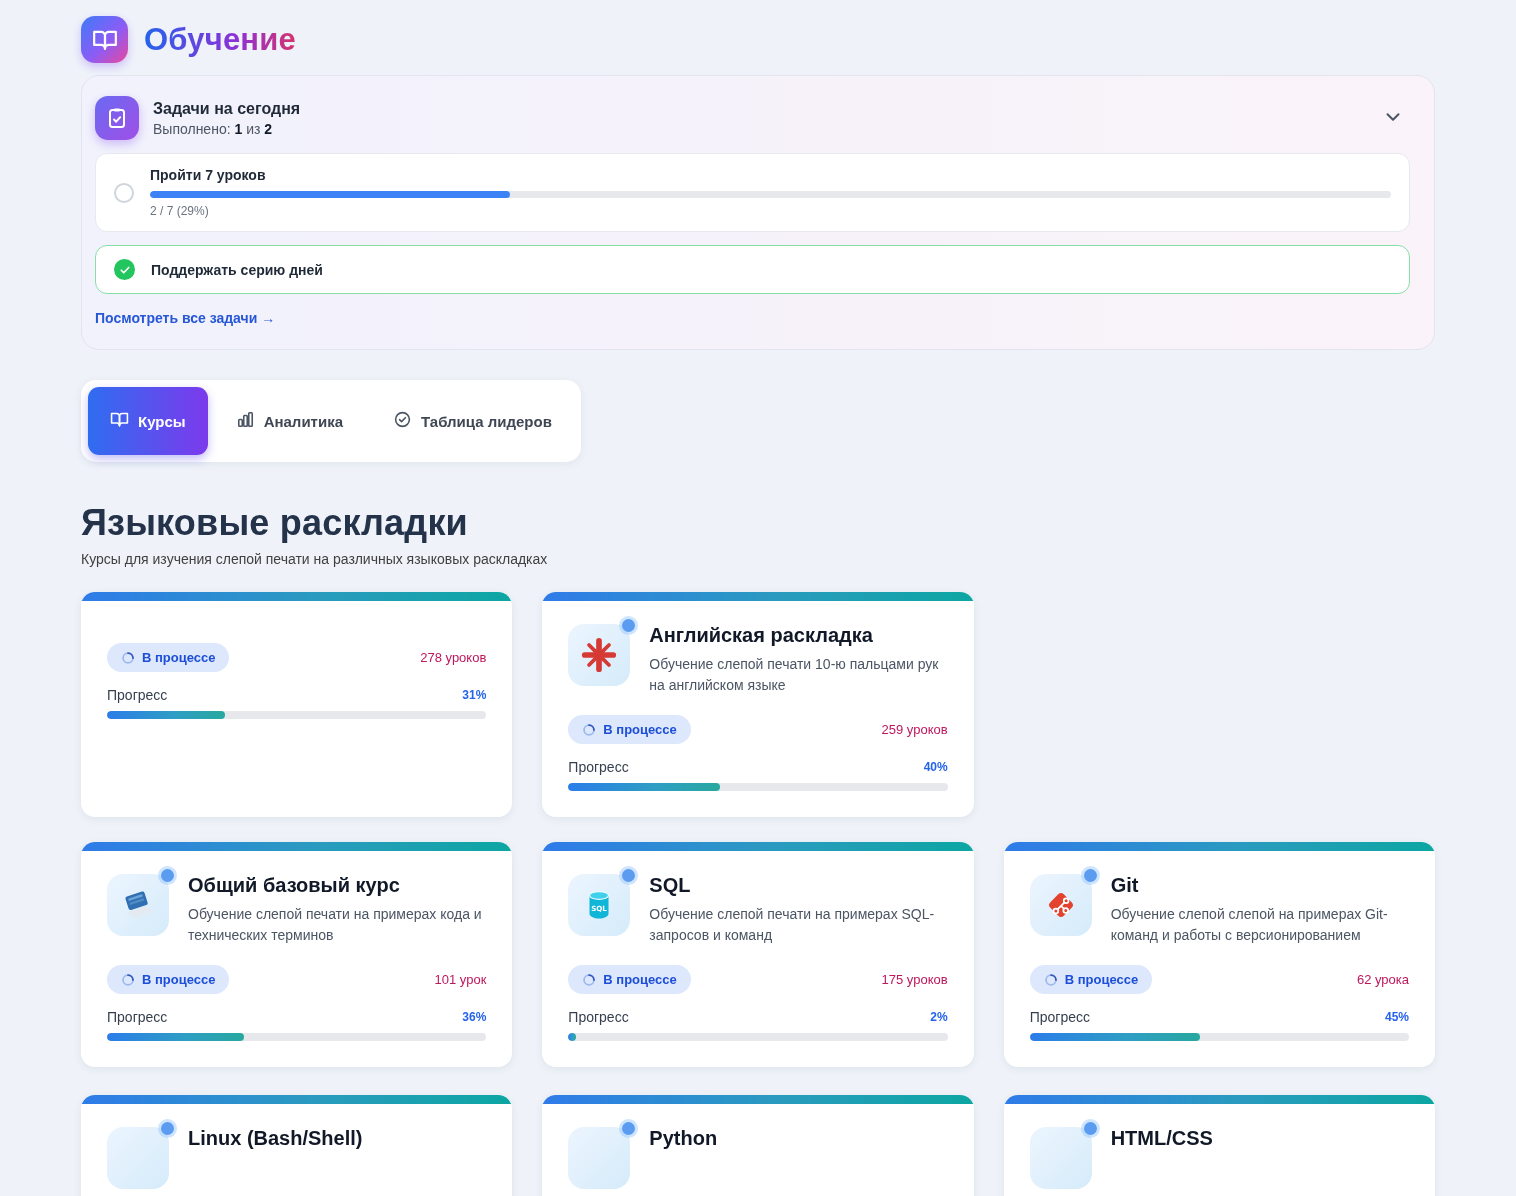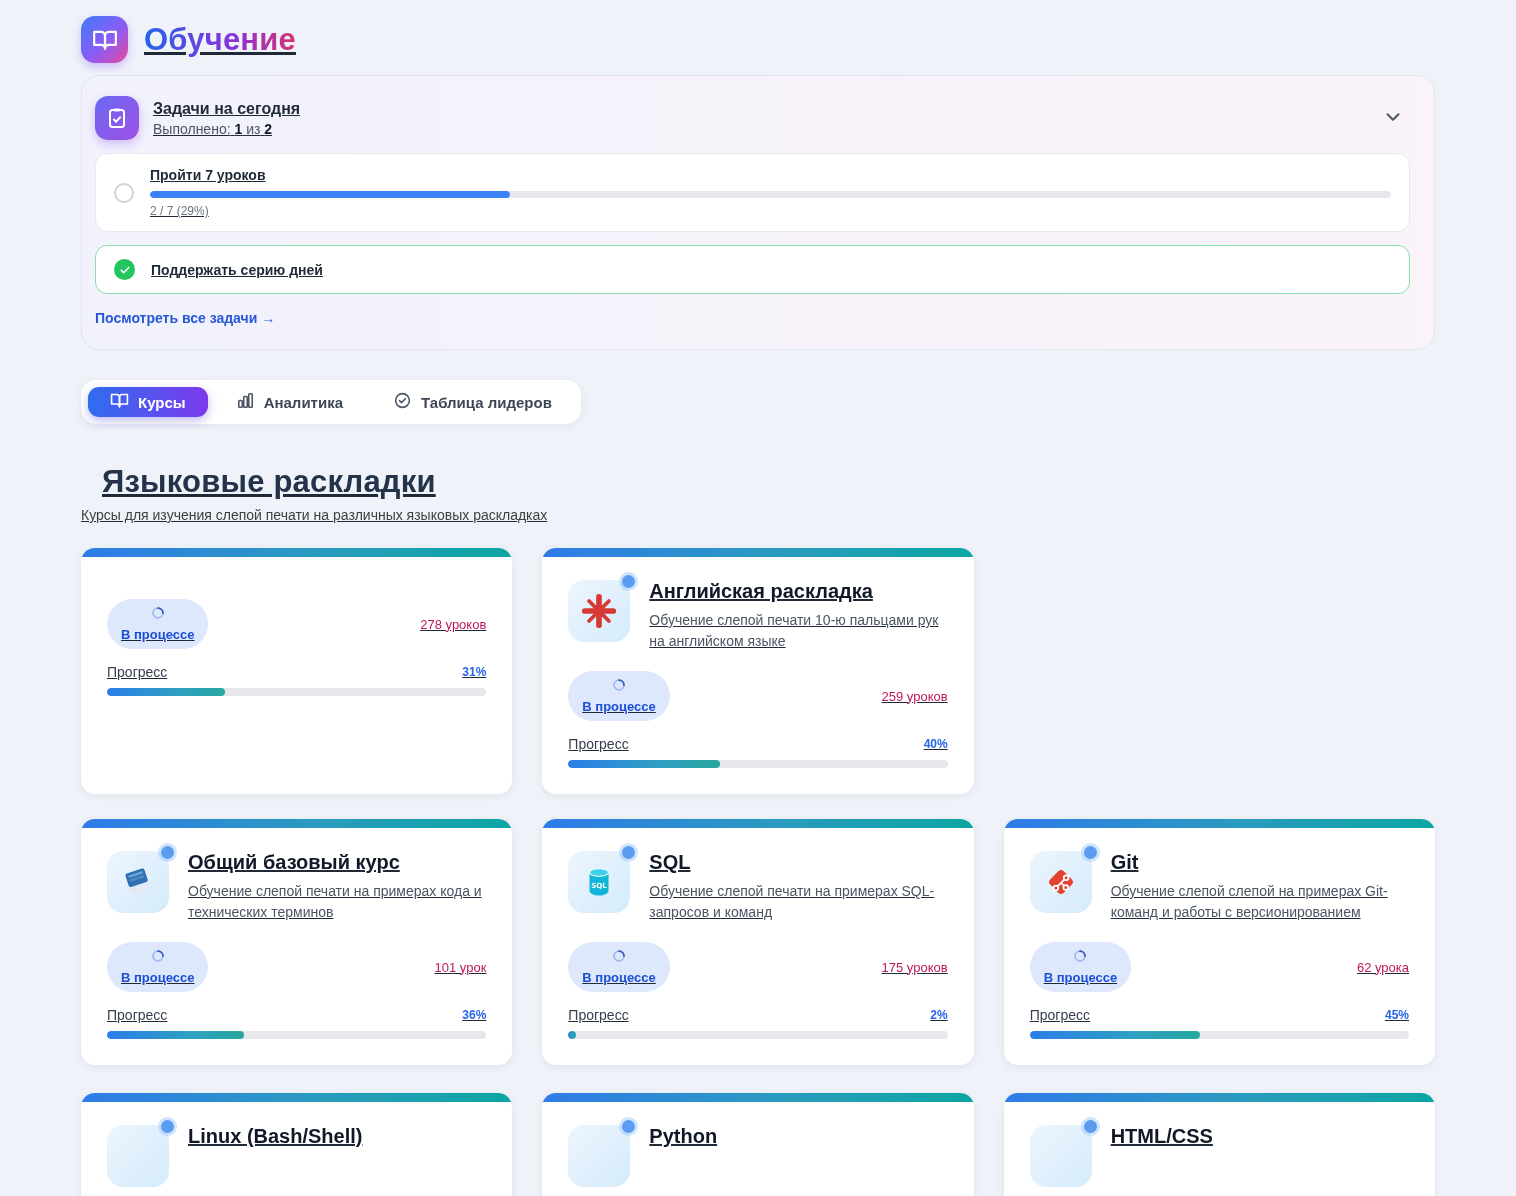--- a/index.html
+++ b/index.html
@@ -1,21 +1,21 @@
 <!DOCTYPE html>
 <html lang="ru"><head>
 <meta charset="utf-8">
 <style>
   * { margin:0; padding:0; box-sizing:border-box; }
   html,body { width:1516px; height:1196px; }
   body {
     font-family:"Liberation Sans","DejaVu Sans",sans-serif;
     background:#eff3f9; color:#1f2937; overflow:hidden;
   }
-  .page { width:1516px; height:1196px; padding:16px 81px 0 81px; overflow:hidden;text-decoration:underline; }
+  .page { width:1516px; height:1196px; padding:16px 81px 0 81px; overflow:hidden; }
 
   
   .page-header { display:flex; align-items:center; gap:16px; }
   .app-icon {
     width:47px; height:47px; border-radius:14px; flex:0 0 auto;
     background:linear-gradient(135deg,#3f7bf7 0%,#8b5cf6 55%,#e9489d 100%);
     display:flex; align-items:center; justify-content:center;
     box-shadow:0 4px 10px rgba(139,92,246,.35);
   }
   .page-title {
@@ -69,30 +69,30 @@
 
   
   .tab-bar {
     display:inline-flex; align-items:center; gap:6px; margin-top:30px;
     background:#ffffff; border-radius:15px; padding:7px;
     box-shadow:0 2px 8px rgba(30,41,59,.07);
   }
   .tab {
     display:flex; align-items:center; gap:9px; border:none; background:transparent;
     font-family:inherit; font-size:15px; font-weight:bold; color:#3f4754;
-    padding:4px 22px; border-radius:11px; cursor:pointer;
+    padding:23px 22px; border-radius:11px; cursor:pointer;
   }
   .tab.active {
     background:linear-gradient(90deg,#2f6df0 0%,#7c3aed 100%); color:#ffffff;
     box-shadow:0 4px 10px rgba(79,70,229,.35);
   }
 
   
   .section-head { margin-top:40px; }
-  .section-title { font-size:31px; font-weight:bold; color:#24324a; letter-spacing:.2px;margin-left:21px; }
+  .section-title { font-size:36px; font-weight:bold; color:#24324a; letter-spacing:.2px; }
   .section-subtitle { font-size:14px; color:#404040; margin-top:7px; }
 
   .cards-grid {
     display:grid; grid-template-columns:repeat(3,1fr); gap:28px 30px; margin-top:25px;
   }
   .course-card {
     background:#ffffff; border-radius:14px; overflow:hidden; position:relative;
     box-shadow:0 2px 8px rgba(30,41,59,.08); cursor:pointer;
   }
   .course-accent { height:9px; background:linear-gradient(90deg,#2f7be9 0%,#2a9bbf 55%,#0ca6a2 100%); }
@@ -107,21 +107,21 @@
     position:absolute; top:-5px; right:-5px; width:13px; height:13px; border-radius:50%;
     background:#5b9cf0; box-shadow:0 0 0 3px rgba(148,197,253,.45);
   }
   .course-titleblock { flex:1; min-width:0; }
   .course-title { font-size:20px; font-weight:bold; color:#111827; }
   .course-desc { font-size:14px; color:#4b5563; line-height:1.5; margin-top:7px; }
   .course-meta { display:flex; align-items:center; justify-content:space-between; margin-top:19px; }
   .badge {
     display:inline-flex; align-items:center; gap:7px;
     background:#dde8fc; color:#1d4ed8; font-size:13px; font-weight:bold;
-    border-radius:99px; padding:7px 14px;flex-direction:column;
+    border-radius:99px; padding:7px 14px;
   }
   .lessons-count { font-size:13px; color:#be185d; }
   .progress-row { display:flex; align-items:center; justify-content:space-between; margin-top:15px; }
   .progress-label { font-size:14px; color:#353f4e; }
   .progress-pct { font-size:12px; font-weight:bold; color:#2563eb; }
   .course-track { height:8px; border-radius:99px; background:#e6e8ec; margin-top:8px; overflow:hidden; }
   .course-fill { height:100%; border-radius:99px; background:linear-gradient(90deg,#2b7de9 0%,#2f9fc2 60%,#27a89f 100%); }
 
   .russia-flag { width:38px; height:27px; border-radius:3px; overflow:hidden; box-shadow:0 1px 2px rgba(0,0,0,.15); }
   .russia-flag div { height:9px; }

